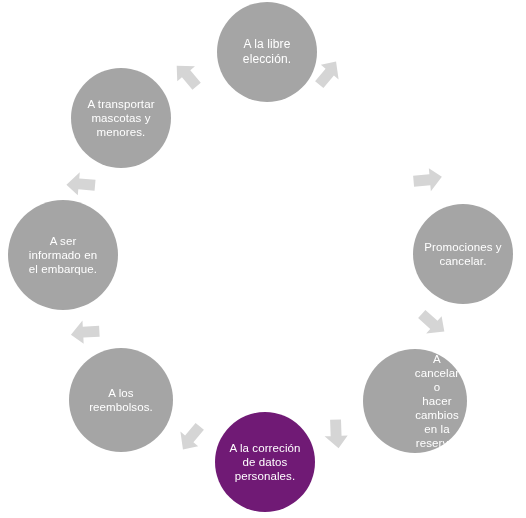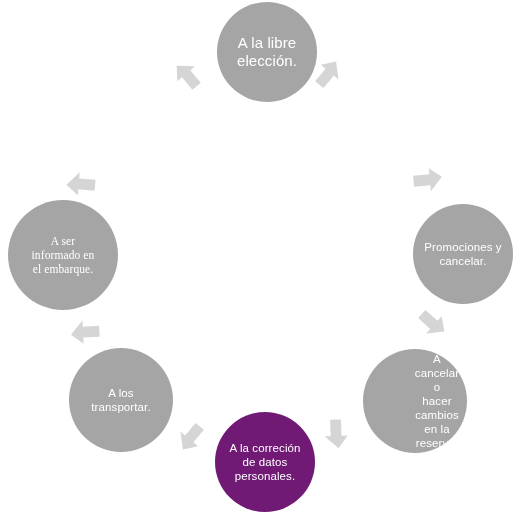--- a/index.html
+++ b/index.html
@@ -28,21 +28,21 @@
   }
   .node-label {
     color: #ffffff;
     text-align: center;
     line-height: 1.22;
     font-size: 11.5px;
     padding: 0 7px;
     white-space: pre-line;
     letter-spacing: 0.1px;
   }
-  .node-lg .node-label { font-size: 15px; }
+  .node-lg .node-label { font-size: 12px; }
   .arrow {
     position: absolute;
     width: 34px;
     height: 34px;
   }
   .arrow svg { display: block; width: 100%; height: 100%; overflow: visible; }
   .arrow svg path { fill: #d5d5d5; }
 </style>
 </head>
 <body>
@@ -103,21 +103,26 @@
 hacer cambios
 en la reserva.</span>
   </div>
   <div class="node" style="width: 100px; height: 100px; left: 215px; top: 412px; background: #701a75;">
     <span class="node-label" style="color: rgb(255, 255, 255);">A la correción
 de datos
 personales.</span>
   </div>
   <div class="node" style="width: 104px; height: 104px; left: 69px; top: 348px; background: rgb(165, 165, 165);">
     <span class="node-label" style="color: rgb(255, 255, 255);">A los
-transportar.</span>
+reembolsos.</span>
   </div>
   <div class="node" style="width: 110px; height: 110px; left: 8px; top: 200px; background: rgb(165, 165, 165);">
-    <span class="node-label" style="color: rgb(255, 255, 255); font-family: Liberation Serif, serif;">A ser
+    <span class="node-label" style="color: rgb(255, 255, 255);">A ser
 informado en
 el embarque.</span>
+  </div>
+  <div class="node" style="width: 100px; height: 100px; left: 71px; top: 68px; background: rgb(165, 165, 165);">
+    <span class="node-label" style="color: rgb(255, 255, 255);">A transportar
+mascotas y
+menores.</span>
   </div>
 
 </div>
 
 </body></html>

